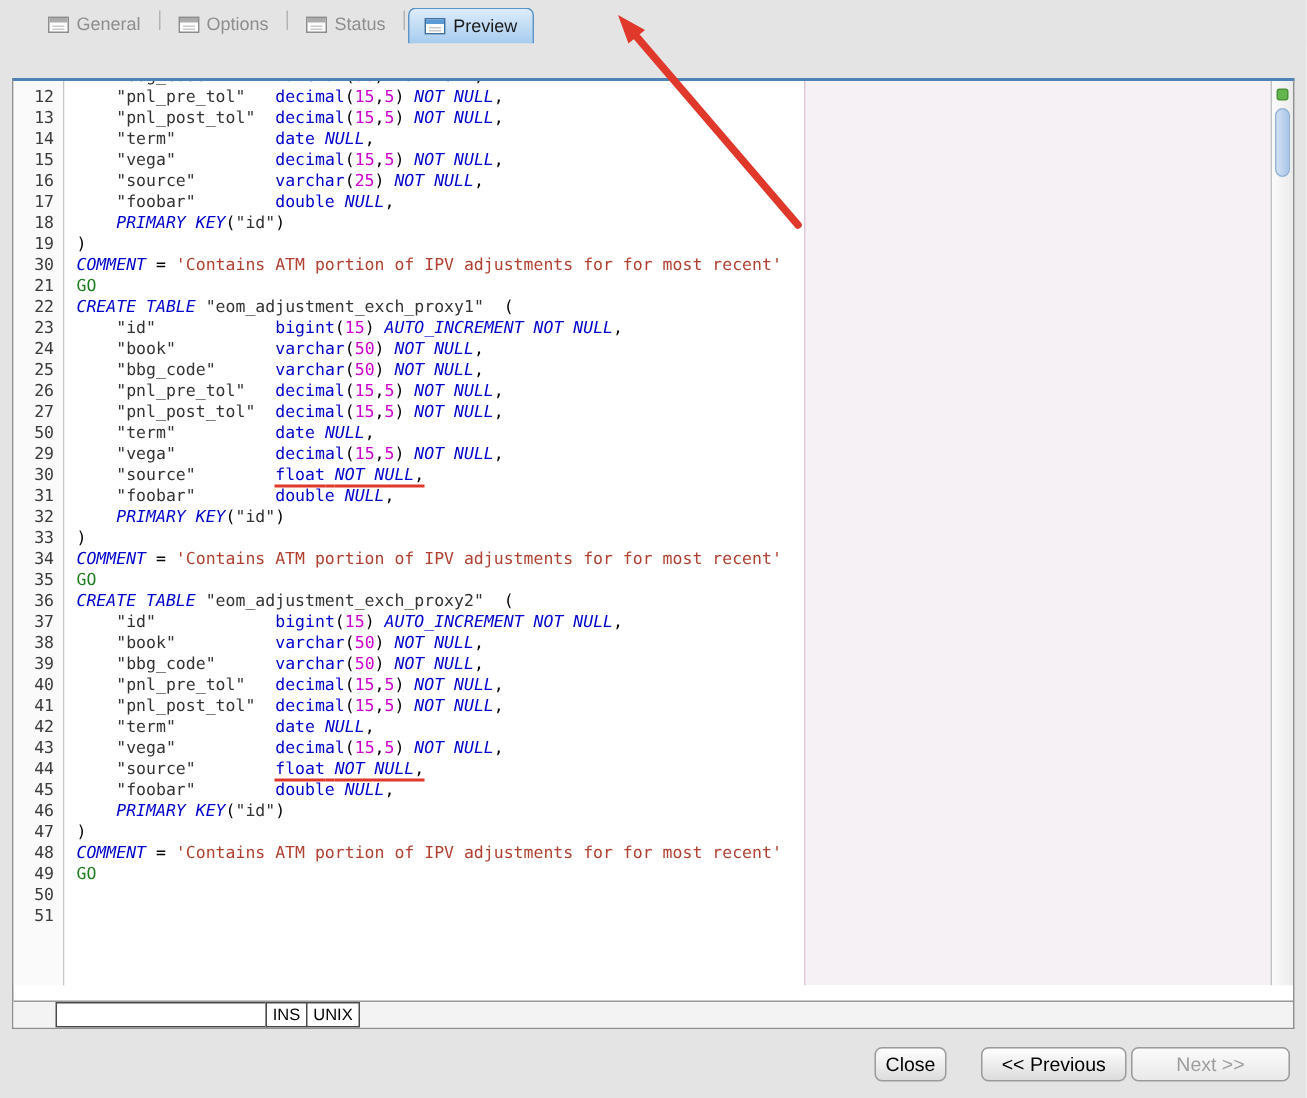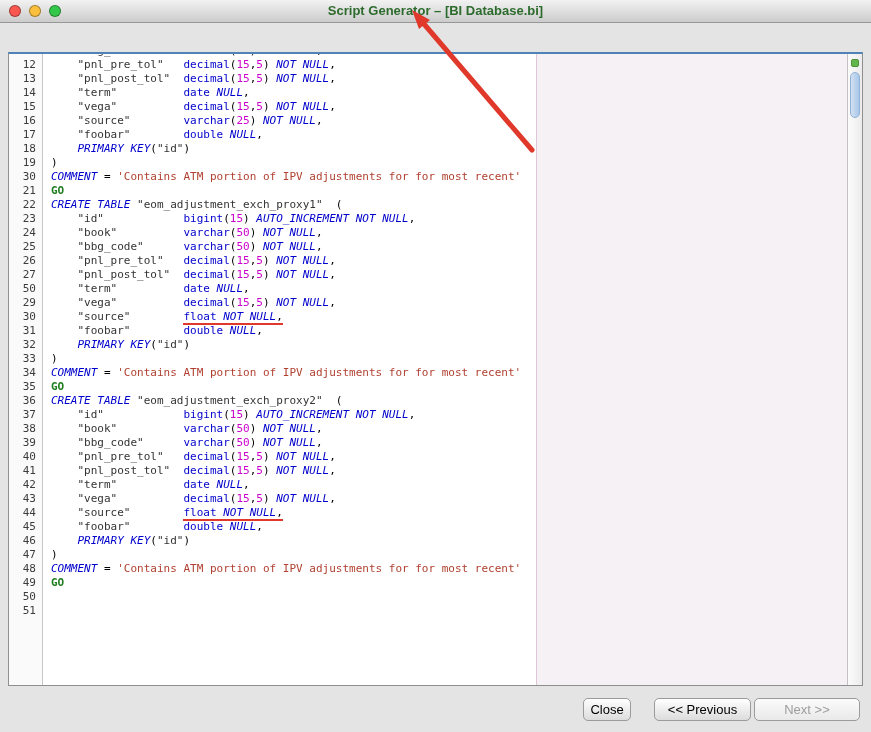--- a/index.html
+++ b/index.html
@@ -84,21 +84,21 @@
     position: relative; top: -10px; z-index: 2;
     font: 11px/14px "DejaVu Sans Mono", monospace;
     color: #000; white-space: pre; padding-left: 8px;
   }
   .code-line { min-height: 14px; }
 
   .t-kw  { color: var(--kw,  #0000cc); font-style: italic; }
   .t-ty  { color: var(--ty,  #0000cc); }
   .t-num { color: var(--num, #cc00cc); }
   .t-str { color: var(--str, #b04030); }
-  .t-go  { color: var(--go,  #1e7d1e); font-weight: bold; }
+  .t-go  { color: var(--go,  #1e7d1e); }
   .t-id  { color: var(--id,  #333333); }
   .annot-ul { border-bottom: 2px solid var(--annot, #e0392b); }
 
   
   .scrollbar {
     width: 15px; flex: none; position: relative;
     border-left: 1px solid #c2c2c2;
     background: linear-gradient(to right, #fbfbfb, #ebebeb);
   }
   .ok-marker {
@@ -144,29 +144,42 @@
     position: absolute; left: 0; top: 0;
     width: 871px; height: 732px;
     pointer-events: none; z-index: 100;
   }
 </style>
 </head>
 <body>
 
 <div class="window">
 
-  <div class="titlebar">
-    <div class="traffic">
-      <span class="tl close"></span>
-      <span class="tl min"></span>
-      <span class="tl zoom"></span>
-    </div>
-    <div class="title">Script Generator – [BI Database.bi]</div>
+
+  <div class="tabbar">
+    <div class="tab">
+      <span class="tabicon"></span>
+      <span>General</span>
+    </div>
+    <span class="tabsep"></span>
+    <div class="tab">
+      <span class="tabicon"></span>
+      <span>Options</span>
+    </div>
+    <span class="tabsep"></span>
+    <div class="tab">
+      <span class="tabicon"></span>
+      <span>Status</span>
+    </div>
+    <span class="tabsep"></span>
+    <div class="tab active">
+      <span class="tabicon blue"></span>
+      <span>Preview</span>
+    </div>
   </div>
-
 
   <div class="editor-frame">
     <div class="editor-body">
       <div class="gutter">
         <div class="gutter-inner">
             <div>11</div>
             <div>12</div>
             <div>13</div>
             <div>14</div>
             <div>15</div>
@@ -211,20 +224,25 @@
       <div class="code-pane">
         <div class="margin-tint"></div>
         <div class="margin-guide"></div>
         <div class="code-lines"><div class="code-line"><span>    </span><span class="t-id">"bbg_code"</span><span>      </span><span class="t-ty">varchar</span><span>(</span><span class="t-num">50</span><span>) </span><span class="t-kw">NOT NULL</span><span>,</span></div><div class="code-line"><span>    </span><span class="t-id">"pnl_pre_tol"</span><span>   </span><span class="t-ty">decimal</span><span>(</span><span class="t-num">15</span><span>,</span><span class="t-num">5</span><span>) </span><span class="t-kw">NOT NULL</span><span>,</span></div><div class="code-line"><span>    </span><span class="t-id">"pnl_post_tol"</span><span>  </span><span class="t-ty">decimal</span><span>(</span><span class="t-num">15</span><span>,</span><span class="t-num">5</span><span>) </span><span class="t-kw">NOT NULL</span><span>,</span></div><div class="code-line"><span>    </span><span class="t-id">"term"</span><span>          </span><span class="t-ty">date</span><span> </span><span class="t-kw">NULL</span><span>,</span></div><div class="code-line"><span>    </span><span class="t-id">"vega"</span><span>          </span><span class="t-ty">decimal</span><span>(</span><span class="t-num">15</span><span>,</span><span class="t-num">5</span><span>) </span><span class="t-kw">NOT NULL</span><span>,</span></div><div class="code-line"><span>    </span><span class="t-id">"source"</span><span>        </span><span class="t-ty">varchar</span><span>(</span><span class="t-num">25</span><span>) </span><span class="t-kw">NOT NULL</span><span>,</span></div><div class="code-line"><span>    </span><span class="t-id">"foobar"</span><span>        </span><span class="t-ty">double</span><span> </span><span class="t-kw">NULL</span><span>,</span></div><div class="code-line"><span>    </span><span class="t-kw">PRIMARY KEY</span><span>(</span><span class="t-id">"id"</span><span>)</span></div><div class="code-line"><span>)</span></div><div class="code-line"><span class="t-kw">COMMENT</span><span> = </span><span class="t-str">'Contains ATM portion of IPV adjustments for for most recent'</span></div><div class="code-line"><span class="t-go">GO</span></div><div class="code-line"><span class="t-kw">CREATE TABLE</span><span> </span><span class="t-id">"eom_adjustment_exch_proxy1"</span><span>  (</span></div><div class="code-line"><span>    </span><span class="t-id">"id"</span><span>            </span><span class="t-ty">bigint</span><span>(</span><span class="t-num">15</span><span>) </span><span class="t-kw">AUTO_INCREMENT</span><span> </span><span class="t-kw">NOT NULL</span><span>,</span></div><div class="code-line"><span>    </span><span class="t-id">"book"</span><span>          </span><span class="t-ty">varchar</span><span>(</span><span class="t-num">50</span><span>) </span><span class="t-kw">NOT NULL</span><span>,</span></div><div class="code-line"><span>    </span><span class="t-id">"bbg_code"</span><span>      </span><span class="t-ty">varchar</span><span>(</span><span class="t-num">50</span><span>) </span><span class="t-kw">NOT NULL</span><span>,</span></div><div class="code-line"><span>    </span><span class="t-id">"pnl_pre_tol"</span><span>   </span><span class="t-ty">decimal</span><span>(</span><span class="t-num">15</span><span>,</span><span class="t-num">5</span><span>) </span><span class="t-kw">NOT NULL</span><span>,</span></div><div class="code-line"><span>    </span><span class="t-id">"pnl_post_tol"</span><span>  </span><span class="t-ty">decimal</span><span>(</span><span class="t-num">15</span><span>,</span><span class="t-num">5</span><span>) </span><span class="t-kw">NOT NULL</span><span>,</span></div><div class="code-line"><span>    </span><span class="t-id">"term"</span><span>          </span><span class="t-ty">date</span><span> </span><span class="t-kw">NULL</span><span>,</span></div><div class="code-line"><span>    </span><span class="t-id">"vega"</span><span>          </span><span class="t-ty">decimal</span><span>(</span><span class="t-num">15</span><span>,</span><span class="t-num">5</span><span>) </span><span class="t-kw">NOT NULL</span><span>,</span></div><div class="code-line"><span>    </span><span class="t-id">"source"</span><span>        </span><span class="t-ty annot-ul">float</span><span class="annot-ul"> </span><span class="t-kw annot-ul">NOT NULL</span><span class="annot-ul">,</span></div><div class="code-line"><span>    </span><span class="t-id">"foobar"</span><span>        </span><span class="t-ty">double</span><span> </span><span class="t-kw">NULL</span><span>,</span></div><div class="code-line"><span>    </span><span class="t-kw">PRIMARY KEY</span><span>(</span><span class="t-id">"id"</span><span>)</span></div><div class="code-line"><span>)</span></div><div class="code-line"><span class="t-kw">COMMENT</span><span> = </span><span class="t-str">'Contains ATM portion of IPV adjustments for for most recent'</span></div><div class="code-line"><span class="t-go">GO</span></div><div class="code-line"><span class="t-kw">CREATE TABLE</span><span> </span><span class="t-id">"eom_adjustment_exch_proxy2"</span><span>  (</span></div><div class="code-line"><span>    </span><span class="t-id">"id"</span><span>            </span><span class="t-ty">bigint</span><span>(</span><span class="t-num">15</span><span>) </span><span class="t-kw">AUTO_INCREMENT</span><span> </span><span class="t-kw">NOT NULL</span><span>,</span></div><div class="code-line"><span>    </span><span class="t-id">"book"</span><span>          </span><span class="t-ty">varchar</span><span>(</span><span class="t-num">50</span><span>) </span><span class="t-kw">NOT NULL</span><span>,</span></div><div class="code-line"><span>    </span><span class="t-id">"bbg_code"</span><span>      </span><span class="t-ty">varchar</span><span>(</span><span class="t-num">50</span><span>) </span><span class="t-kw">NOT NULL</span><span>,</span></div><div class="code-line"><span>    </span><span class="t-id">"pnl_pre_tol"</span><span>   </span><span class="t-ty">decimal</span><span>(</span><span class="t-num">15</span><span>,</span><span class="t-num">5</span><span>) </span><span class="t-kw">NOT NULL</span><span>,</span></div><div class="code-line"><span>    </span><span class="t-id">"pnl_post_tol"</span><span>  </span><span class="t-ty">decimal</span><span>(</span><span class="t-num">15</span><span>,</span><span class="t-num">5</span><span>) </span><span class="t-kw">NOT NULL</span><span>,</span></div><div class="code-line"><span>    </span><span class="t-id">"term"</span><span>          </span><span class="t-ty">date</span><span> </span><span class="t-kw">NULL</span><span>,</span></div><div class="code-line"><span>    </span><span class="t-id">"vega"</span><span>          </span><span class="t-ty">decimal</span><span>(</span><span class="t-num">15</span><span>,</span><span class="t-num">5</span><span>) </span><span class="t-kw">NOT NULL</span><span>,</span></div><div class="code-line"><span>    </span><span class="t-id">"source"</span><span>        </span><span class="t-ty annot-ul">float</span><span class="annot-ul"> </span><span class="t-kw annot-ul">NOT NULL</span><span class="annot-ul">,</span></div><div class="code-line"><span>    </span><span class="t-id">"foobar"</span><span>        </span><span class="t-ty">double</span><span> </span><span class="t-kw">NULL</span><span>,</span></div><div class="code-line"><span>    </span><span class="t-kw">PRIMARY KEY</span><span>(</span><span class="t-id">"id"</span><span>)</span></div><div class="code-line"><span>)</span></div><div class="code-line"><span class="t-kw">COMMENT</span><span> = </span><span class="t-str">'Contains ATM portion of IPV adjustments for for most recent'</span></div><div class="code-line"><span class="t-go">GO</span></div><div class="code-line">&nbsp;</div><div class="code-line">&nbsp;</div></div>
       </div>
       <div class="scrollbar">
         <span class="ok-marker"></span>
         <span class="sb-thumb"></span>
       </div>
     </div>
+    <div class="status-strip">
+      <span class="cell cell-msg"></span>
+      <span class="cell cell-ins">INS</span>
+      <span class="cell cell-unix">UNIX</span>
+    </div>
   </div>
 
   <button class="btn btn-close">Close</button>
   <button class="btn btn-prev">&lt;&lt; Previous</button>
   <button class="btn btn-next" disabled="" aria-disabled="true">Next &gt;&gt;</button>
 
   <svg class="arrow-overlay" viewBox="0 0 871 732">
     <line x1="532" y1="150" x2="424" y2="24" style="stroke:var(--annot,#e0392b)" stroke-width="5" stroke-linecap="round"></line>
     <polygon points="412,10 430,20 419,29" style="fill:var(--annot,#e0392b)"></polygon>
   </svg>

